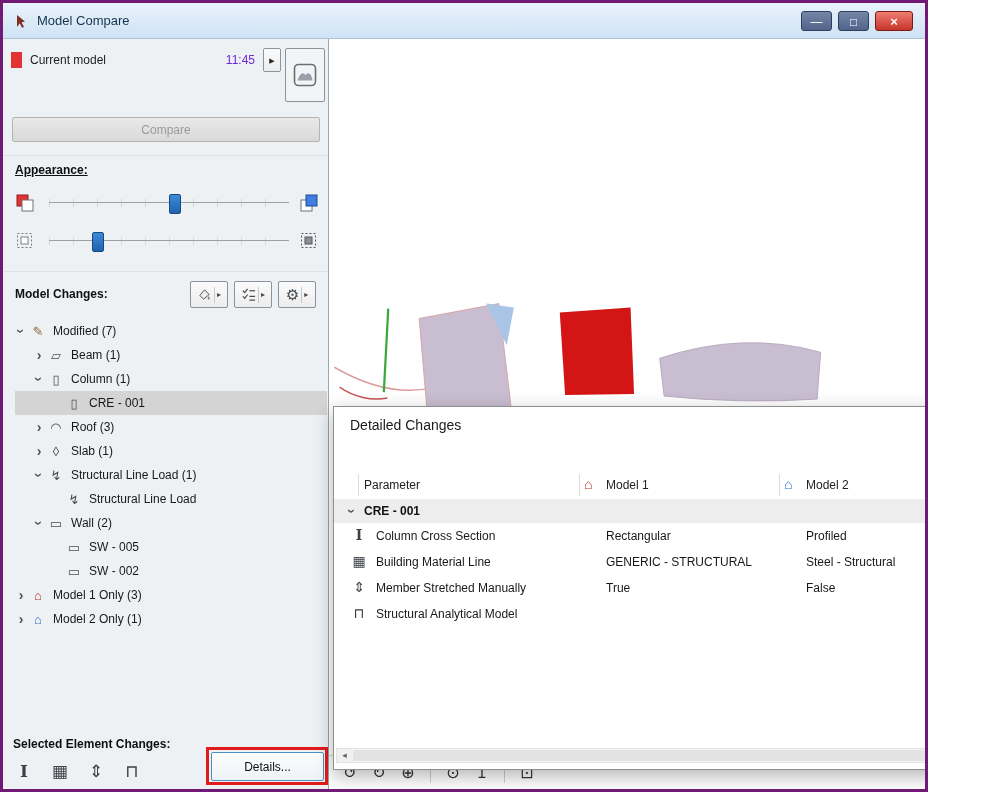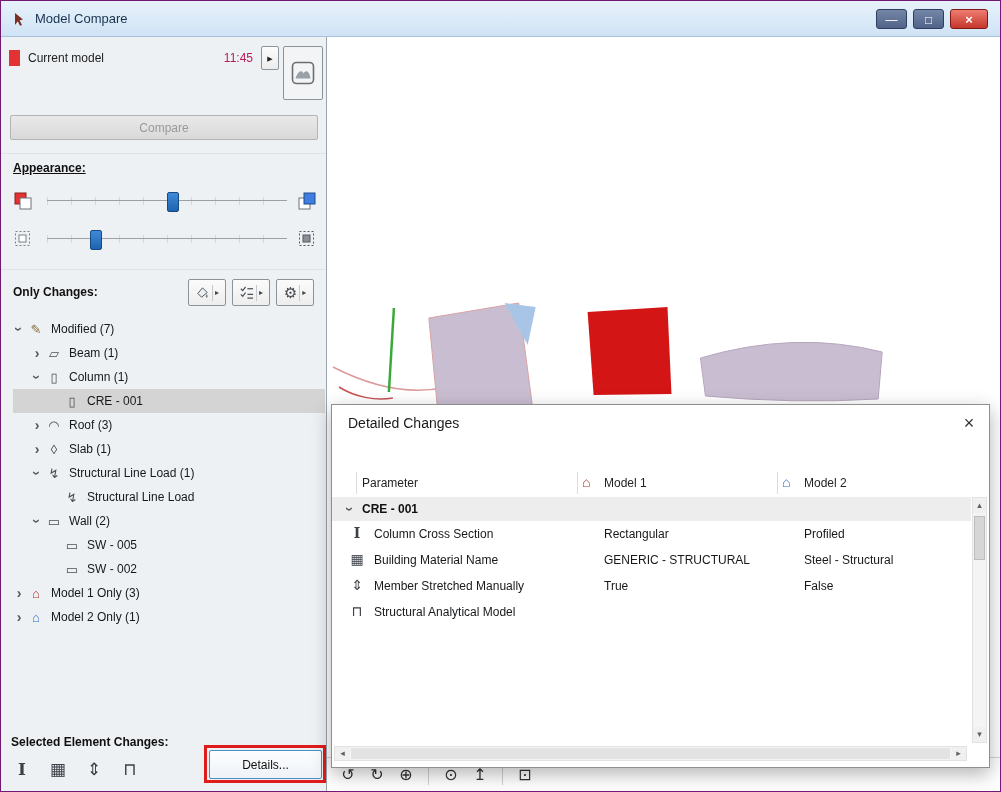--- a/index.html
+++ b/index.html
@@ -1,33 +1,33 @@
 <!DOCTYPE html>
 <html><head>
 <meta charset="utf-8">
 <style>
   html,body{margin:0;padding:0;}
   body{width:1001px;height:792px;overflow:hidden;font-family:"Liberation Sans",sans-serif;background:#fff;}
-  .window{position:relative;width:1001px;height:792px;box-sizing:border-box;border:1px solid #701a75;background:#eef1f4;overflow:hidden;}
+  .window{position:relative;width:928px;height:792px;box-sizing:border-box;border:3px solid #701a75;background:#eef1f4;overflow:hidden;}
 
   
   .titlebar{position:absolute;left:0;top:0;right:0;height:36px;background:linear-gradient(#e8f2fb,#cfe3f5);border-bottom:1px solid #a9c2d9;display:flex;align-items:center;padding:0 8px;box-sizing:border-box;}
   .app-icon{width:18px;height:18px;margin:0 6px 0 2px;}
   .title{font-size:13px;color:#17334f;}
   .win-controls{margin-left:auto;display:flex;gap:6px;padding-right:4px;}
   .wbtn{width:31px;height:20px;border-radius:3px;color:#fff;font-size:12px;line-height:18px;text-align:center;border:1px solid #2e3f5e;cursor:default;}
   .wbtn.min,.wbtn.max{background:linear-gradient(#7487a6,#51638a);}
   .wbtn.close{width:38px;background:linear-gradient(#ef7d72,#c5352b);border-color:#7e1a12;font-weight:bold;font-size:13px;}
 
   
   .sidebar{position:absolute;left:0;top:36px;bottom:0;width:326px;background:#eef1f4;border-right:1px solid #9aa4ae;box-sizing:border-box;}
   .model-row{position:absolute;left:8px;width:270px;height:26px;display:flex;align-items:center;}
   .swatch{width:11px;height:16px;margin-right:8px;flex:none;}
   .model-name{font-size:12px;color:#1c1c1c;flex:1;white-space:nowrap;}
-  .model-time{font-size:12px;color:#be185d;margin-right:8px;margin-left:21px;}
+  .model-time{font-size:12px;color:#6d28d9;margin-right:8px;margin-left:21px;}
   .arrow-btn{width:18px;height:24px;border:1px solid #8d939a;background:linear-gradient(#fcfcfc,#ececec);border-radius:2px;font-size:7px;display:flex;align-items:center;justify-content:center;padding:0;}
   .view-mode-btn{position:absolute;left:282px;top:9px;width:40px;height:54px;border:1px solid #8d939a;background:#f3f4f5;border-radius:2px;display:flex;align-items:center;justify-content:center;padding:0;}
   .compare-btn{position:absolute;left:9px;top:78px;width:308px;height:25px;background:linear-gradient(#e9e9e9,#d9d9d9);border:1px solid #b4b4b4;border-radius:2px;color:#9a9a9a;font-size:12px;}
   .side-sep{position:absolute;left:0;right:0;height:1px;background:#dfe3e7;}
   .section-label{position:absolute;left:12px;font-size:12px;font-weight:bold;color:#101010;white-space:nowrap;}
   .slider-row{position:absolute;left:0;right:0;height:28px;}
   .slider-ico{position:absolute;top:4px;}
   .slider-track{position:absolute;left:46px;width:240px;top:8px;height:12px;}
   .track-line{position:absolute;left:0;right:0;top:5px;height:1px;background:#9aa0a6;}
   .track-ticks{position:absolute;left:0;right:0;top:2px;height:8px;background:repeating-linear-gradient(90deg,#c7ccd1 0 1px,transparent 1px 24px);opacity:.7;}
@@ -151,21 +151,21 @@
         <div class="track-line"></div>
         <div class="slider-thumb" style="left: calc(20% - 5px);"></div>
       </div>
       <svg class="slider-ico" style="left:296px;" width="20" height="20" viewBox="0 0 20 20">
         <rect x="2.5" y="2.5" width="14" height="14" fill="none" stroke="#55595e" stroke-dasharray="2,2"></rect>
         <rect x="6" y="6" width="7" height="7" fill="#8b9096" stroke="#55595e"></rect>
       </svg>
     </div>
 
     <div class="side-sep" style="top:232px;"></div>
-    <span class="section-label" style="top:248px;">Only Changes:</span>
+    <span class="section-label" style="top:248px;">Model Changes:</span>
 
     <div class="mc-buttons" style="top:242px;">
       <button class="mc-btn">
         <svg width="15" height="15" viewBox="0 0 16 16">
           <path d="M3 9 L8 3 L13 8 L7 13 Z" fill="#eceff2" stroke="#4a4f55"></path>
           <path d="M12.5 9.5 q2.3 3 0 4.2 q-2.3 -1.2 0 -4.2" fill="#7f8b99"></path>
         </svg>
         <span class="vdiv"></span>
         <span class="glyph caret" style="color: rgb(68, 68, 68);">▸</span>
       </button>
@@ -322,21 +322,21 @@
 
     <div class="drows">
         <div class="drow">
           <span class="glyph  serif-icon" style="color: rgb(60, 65, 72);">I</span>
           <span class="dcell param">Column Cross Section</span>
           <span class="dcell m1">Rectangular</span>
           <span class="dcell m2">Profiled</span>
         </div>
         <div class="drow">
           <span class="glyph " style="color: rgb(60, 65, 72);">▦</span>
-          <span class="dcell param">Building Material Name</span>
+          <span class="dcell param">Building Material Line</span>
           <span class="dcell m1">GENERIC - STRUCTURAL</span>
           <span class="dcell m2">Steel - Structural</span>
         </div>
         <div class="drow">
           <span class="glyph " style="color: rgb(60, 65, 72);">⇕</span>
           <span class="dcell param">Member Stretched Manually</span>
           <span class="dcell m1">True</span>
           <span class="dcell m2">False</span>
         </div>
         <div class="drow">

